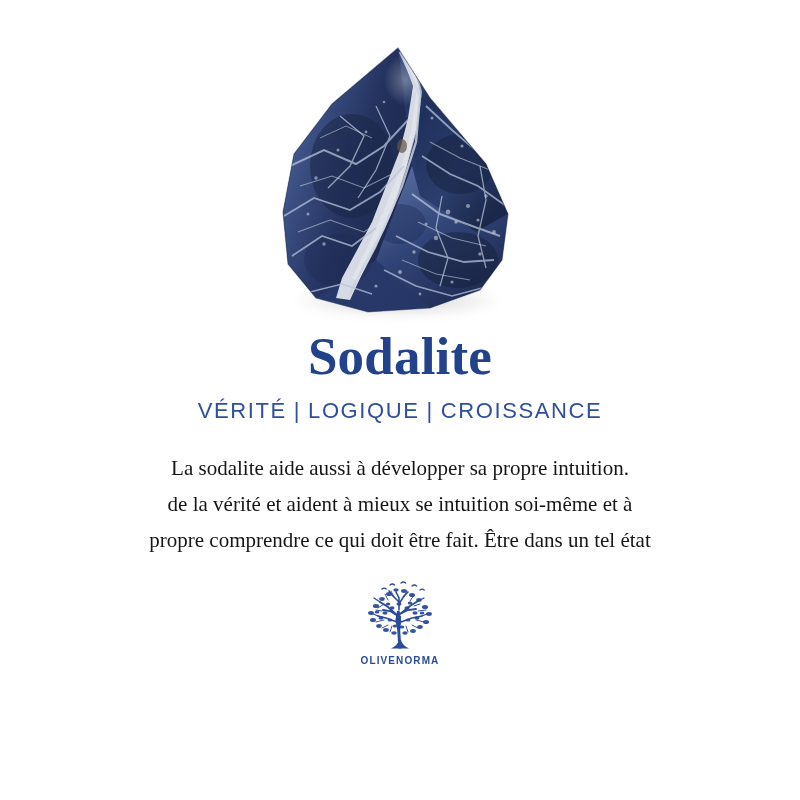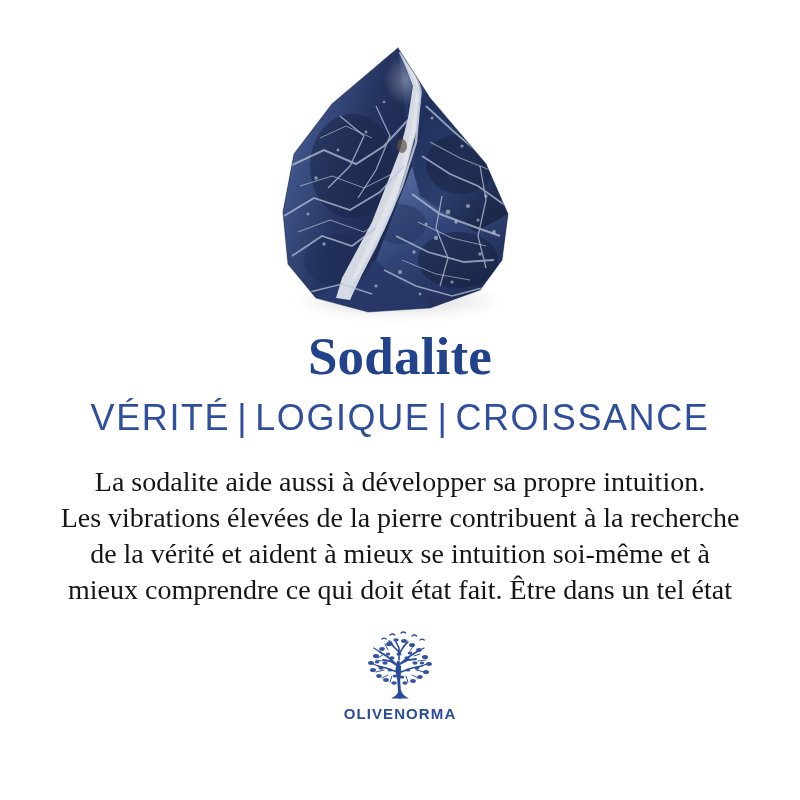--- a/index.html
+++ b/index.html
@@ -70,39 +70,39 @@
     letter-spacing: 0.2px;
     margin: 0;
     text-align: center;
   }
 
   
   .keywords {
     margin: 17px 0 0 0;
     font-family: "Liberation Sans", "DejaVu Sans", sans-serif;
     font-weight: 400;
-    font-size: 36px;
+    font-size: 22px;
     line-height: 1;
     color: #2f4f9d;
     letter-spacing: 1.6px;
     text-align: center;
     white-space: nowrap;
   }
   .keywords .sep {
     padding: 0 7px;
     color: #2f4f9d;
   }
 
   
   .body-copy {
     margin: 28px 0 0 0;
     width: 790px;
     text-align: center;
     font-family: "Liberation Serif", "DejaVu Serif", serif;
-    font-size: 28px;
+    font-size: 21px;
     line-height: 36px;
     color: #161616;
   }
   .body-copy .line {
     display: block;
     white-space: nowrap;
   }
 
   
   .logo {
@@ -114,21 +114,21 @@
   }
   .logo-mark {
     width: 84px;
     height: 74px;
     display: block;
   }
   .logo-word {
     margin-top: 1px;
     font-family: "Liberation Sans", "DejaVu Sans", sans-serif;
     font-weight: 700;
-    font-size: 15px;
+    font-size: 10px;
     letter-spacing: 1.1px;
     color: #2b4b9b;
     text-align: center;
   }
 </style>
 </head>
 <body>
 
 <div class="card">
 
@@ -250,23 +250,22 @@
   </div>
 
   <h1 class="title">Sodalite</h1>
 
   <div class="keywords">
     <span>VÉRITÉ</span><span class="sep">|</span><span>LOGIQUE</span><span class="sep">|</span><span>CROISSANCE</span>
   </div>
 
   <div class="body-copy">
     <span class="line">La sodalite aide aussi à développer sa propre intuition.</span>
-    <span class="line">Les vibrations élevées de la pierre contribuent à la recherche</span>
     <span class="line">de la vérité et aident à mieux se intuition soi-même et à</span>
-    <span class="line">mieux comprendre ce qui doit état fait. Être dans un tel état</span>
+    <span class="line">propre comprendre ce qui doit être fait. Être dans un tel état</span>
   </div>
 
   <div class="logo">
     <svg class="logo-mark" viewBox="0 0 84 74">
       <g fill="#2b4b9b">
 
         <path d="M40.4 68.5 L39.2 50 L37.4 40 L39 31 L41.6 31 L43.2 40.5 L42.2 50.5 L43.4 68.5 Z"></path>
 
         <path d="M33 68.5 Q40 65 41 60 L43 60 Q44 65 51 68.5 Z"></path>
 

